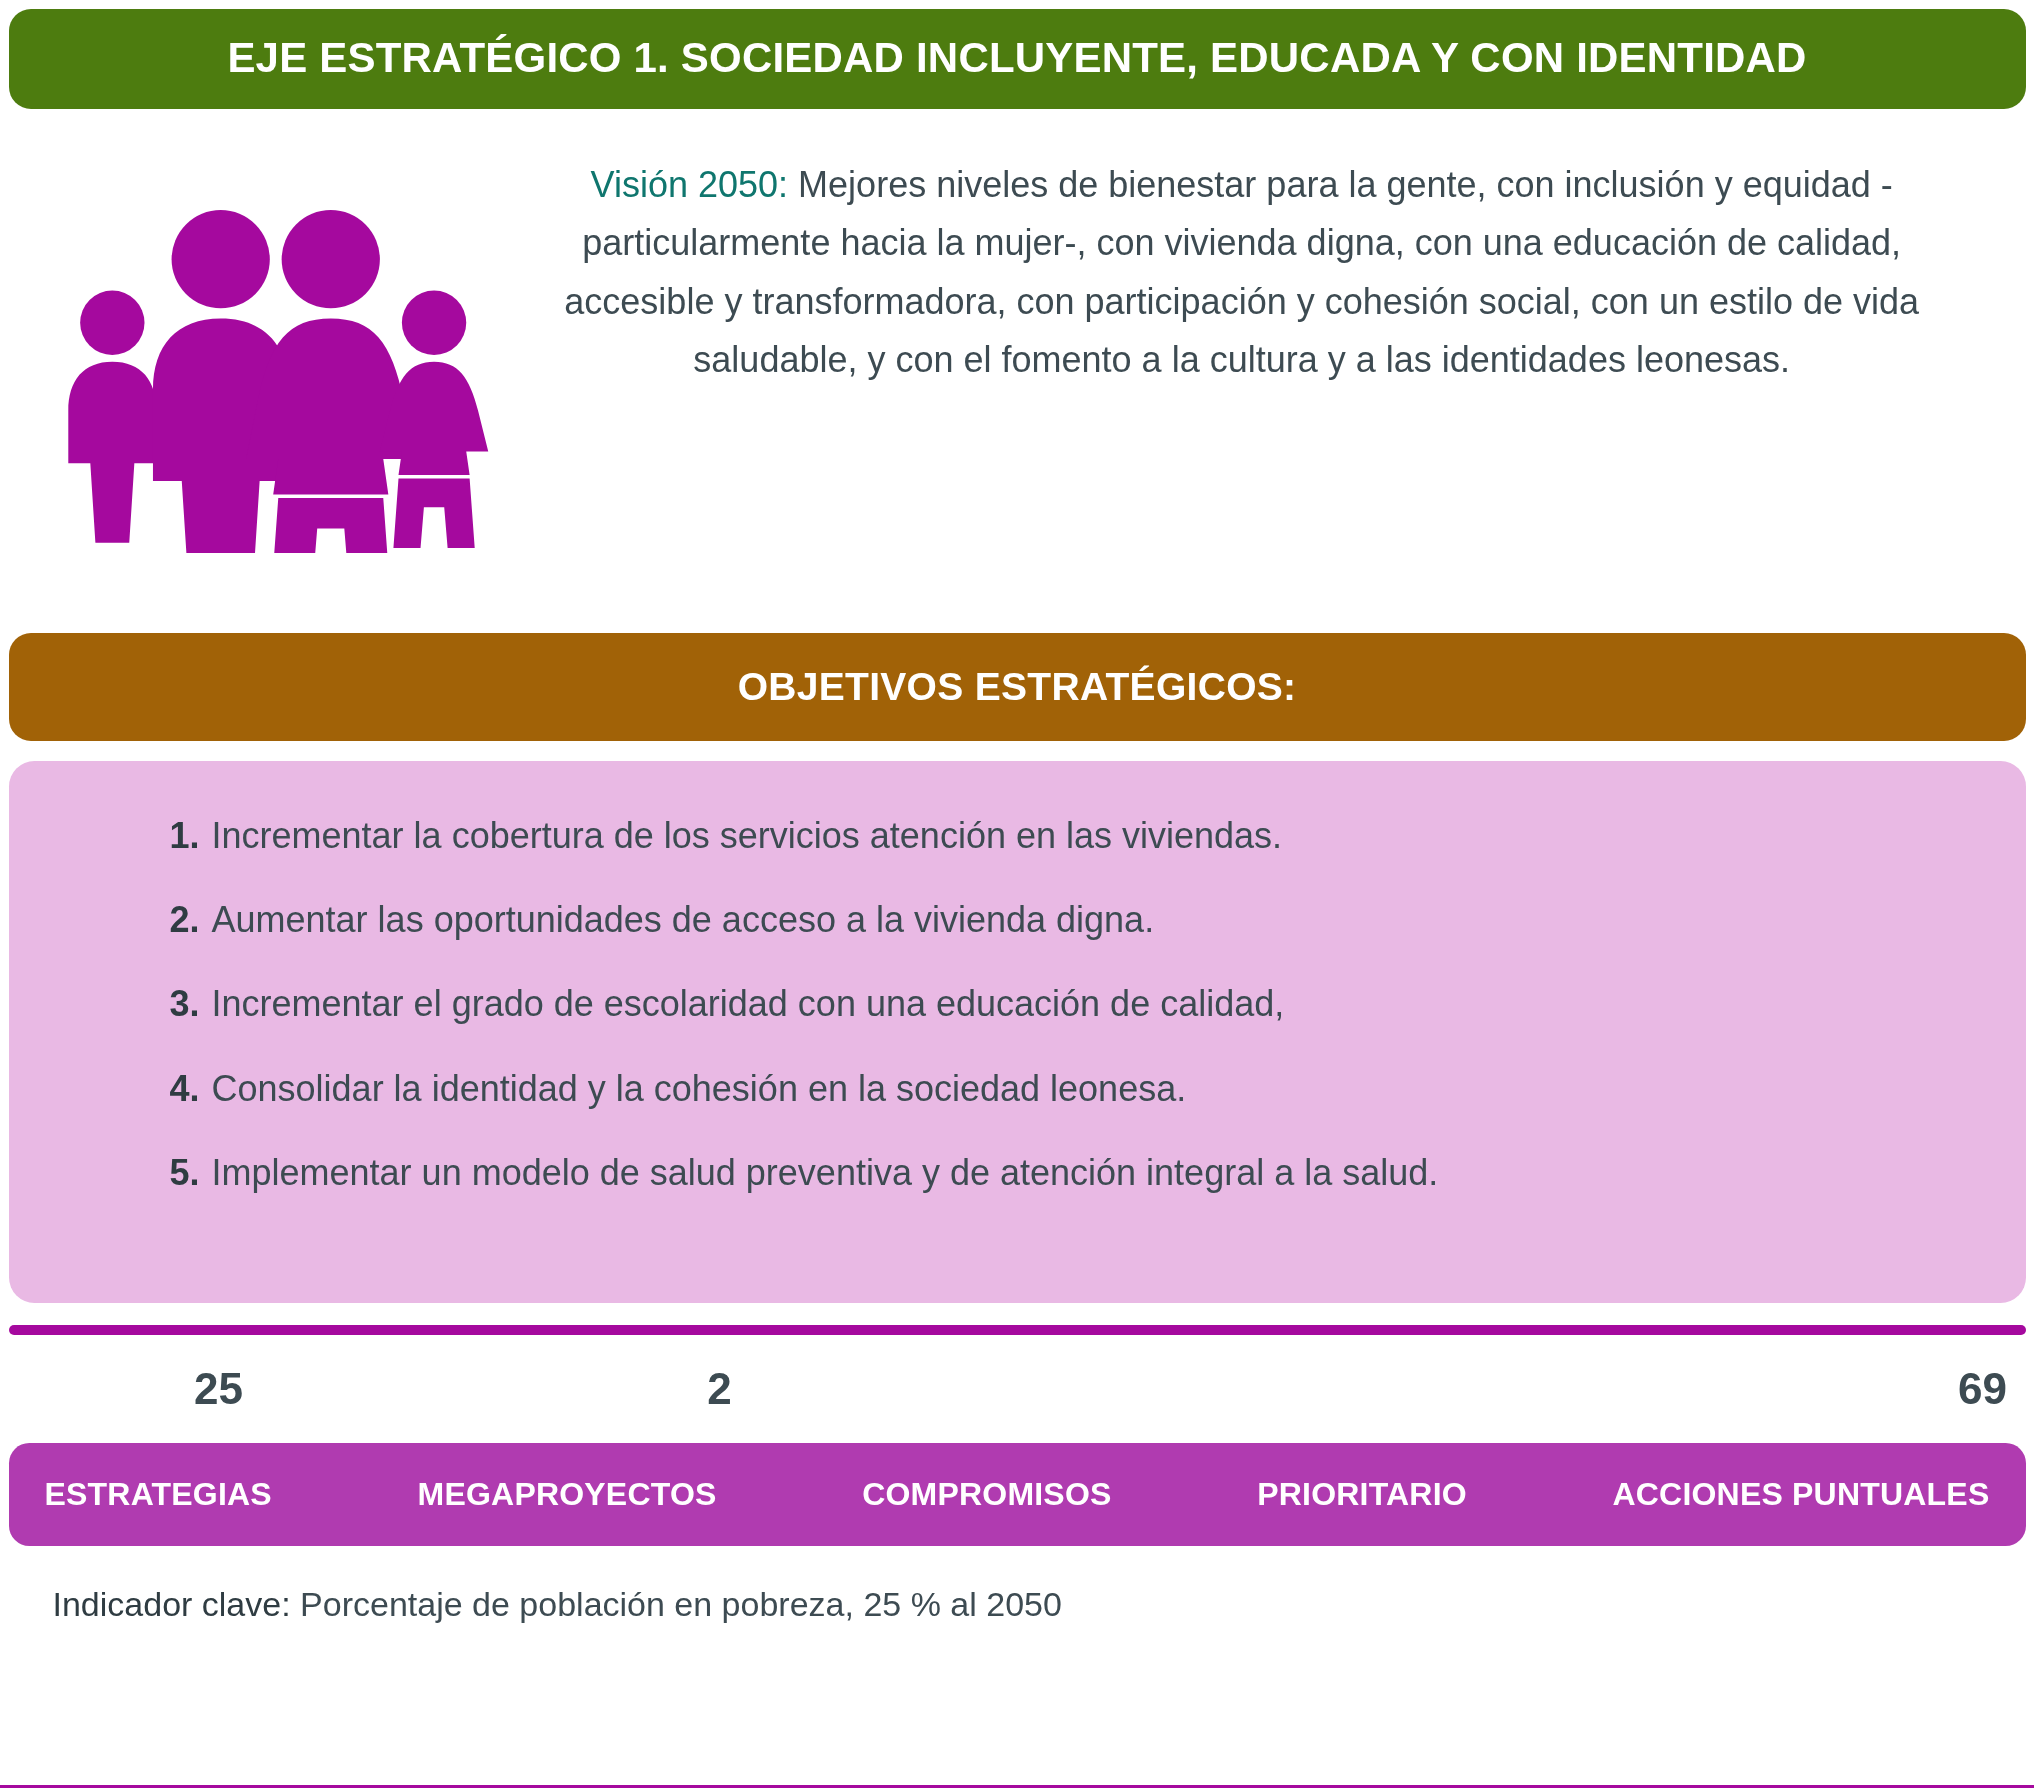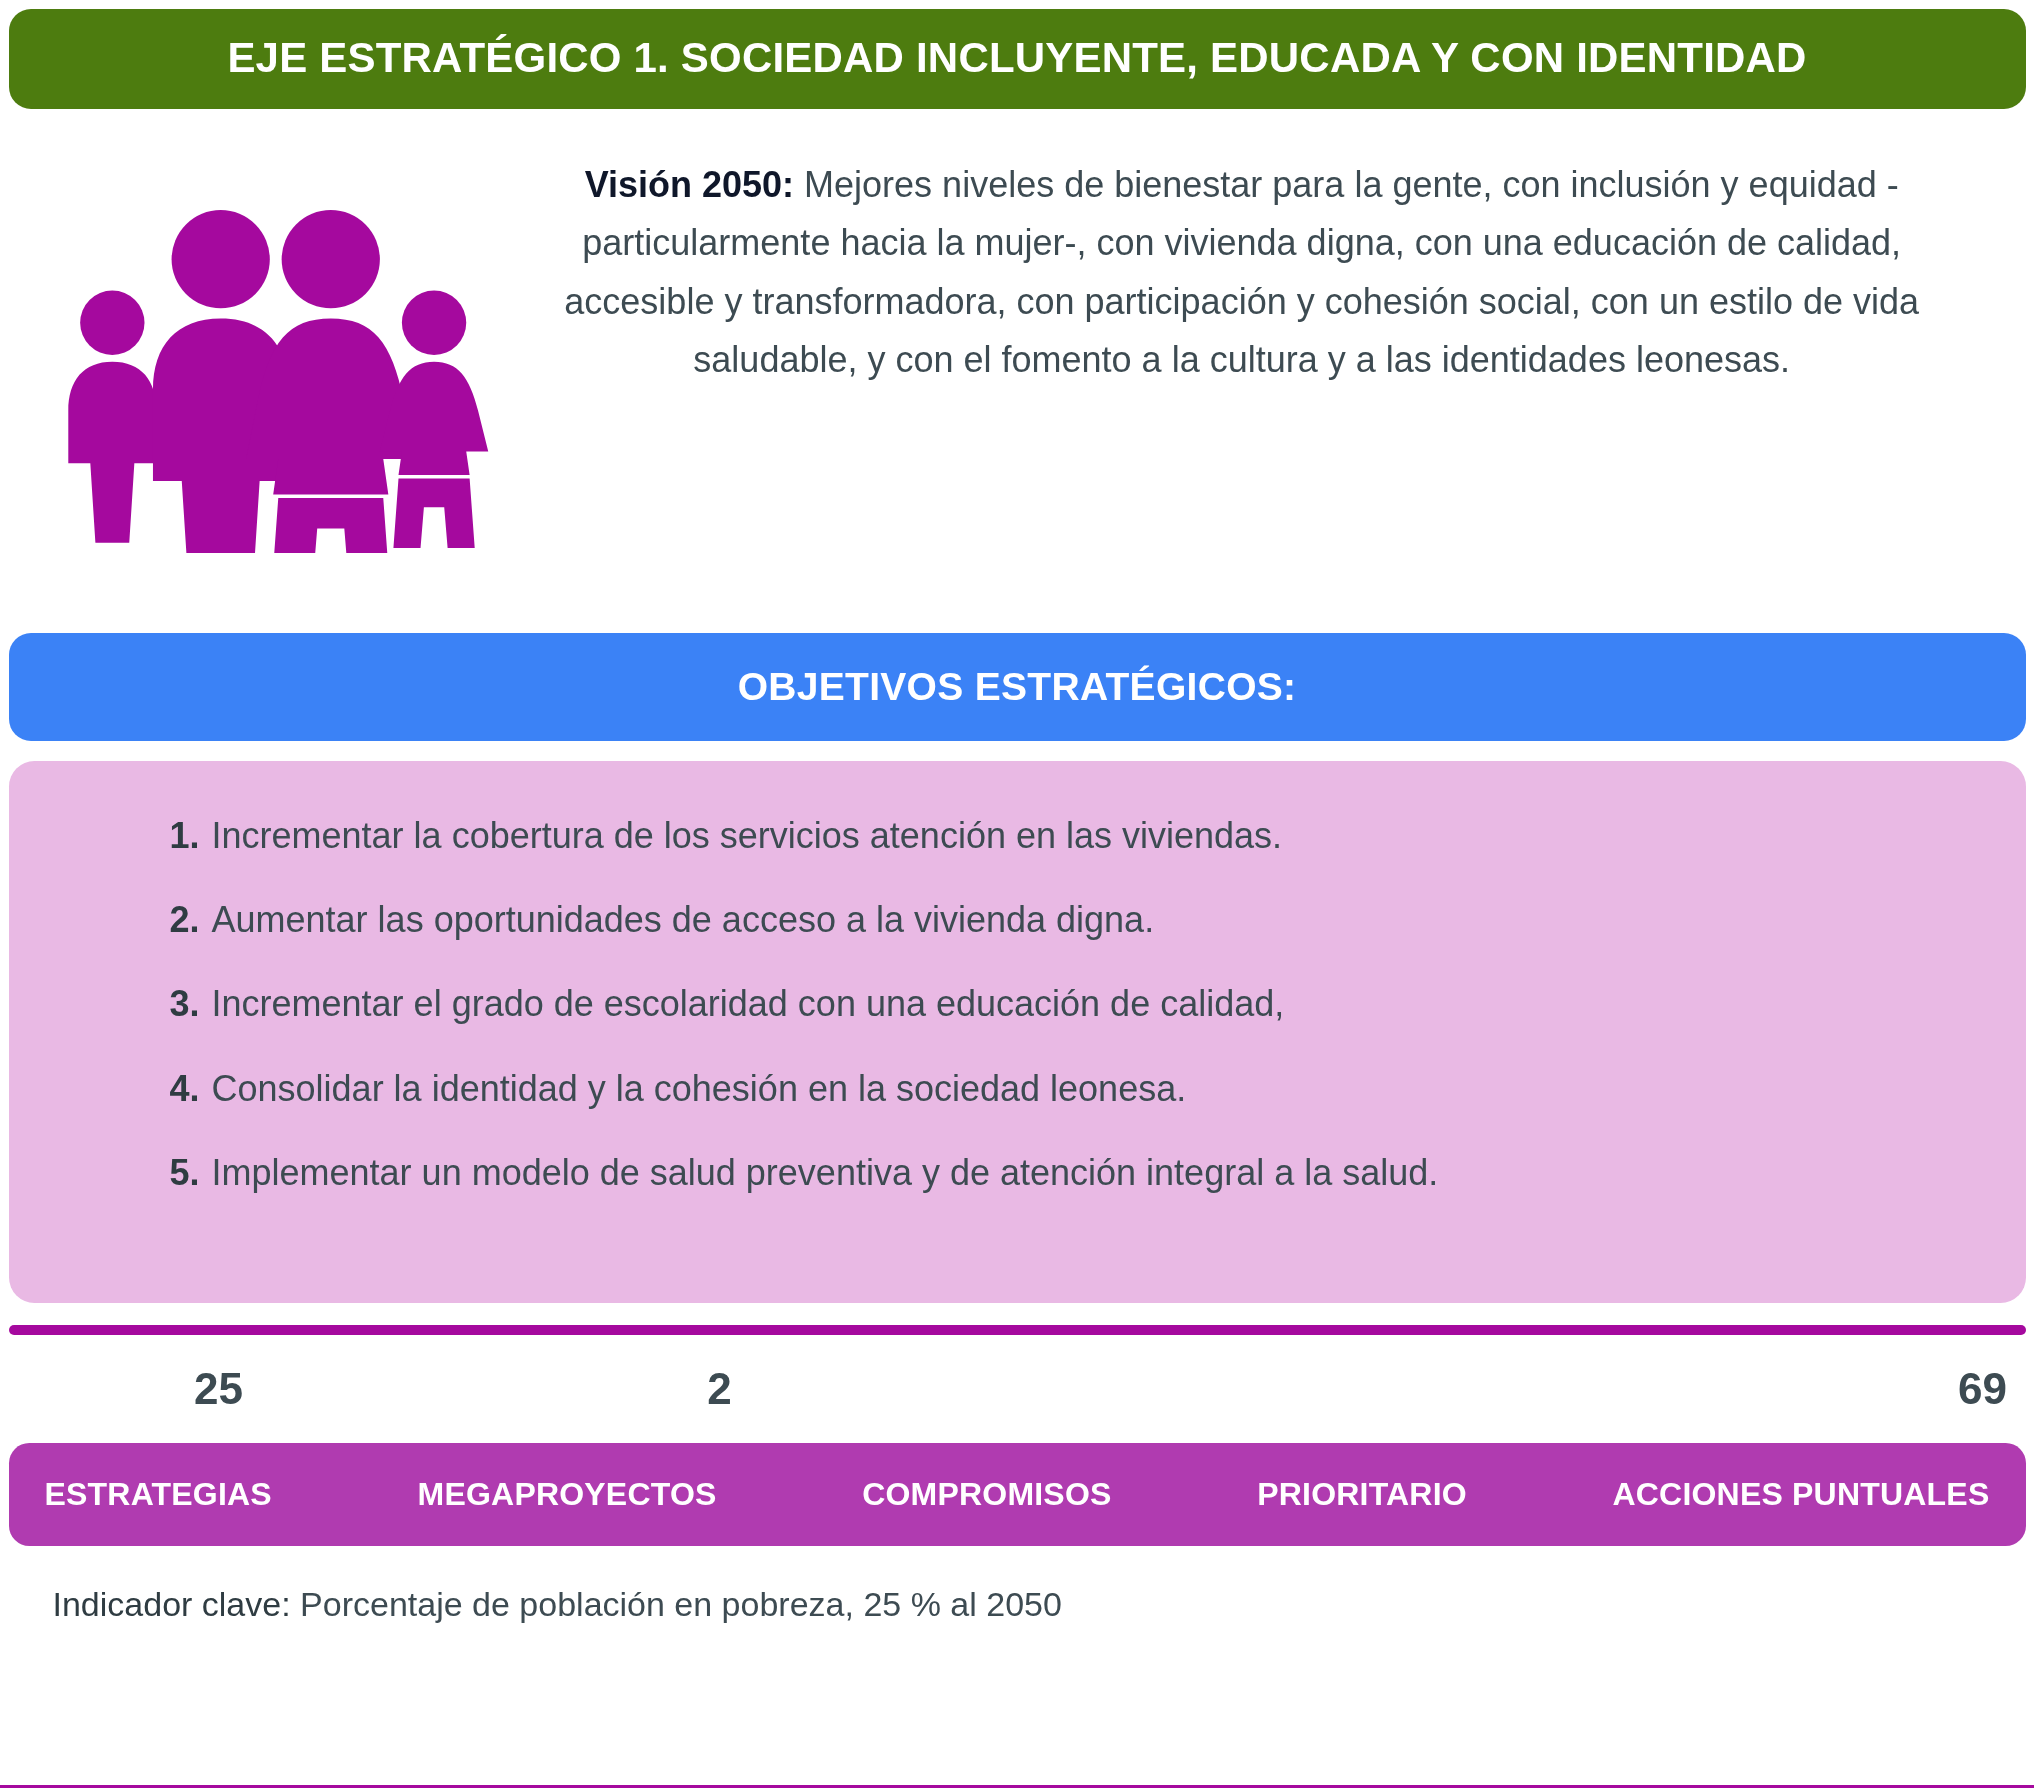--- a/index.html
+++ b/index.html
@@ -65,28 +65,28 @@
     flex: 1 1 auto;
     font-size: 36px;
     line-height: 1.62;
     text-align: center;
     color: #3d4b52;
     padding-right: 34px;
     padding-top: 8.5px;
     box-sizing: border-box;
   }
   .vision-text b {
-    font-weight: bold;
-    color: #0f172a;
+    font-weight: normal;
+    color: #0f766e;
   }
 
   
   .objetivos-bar {
     margin-top: 10.2px;
-    background: #3b82f6;
+    background: #a16207;
     border-radius: 22px;
     height: 108px;
     display: flex;
     align-items: center;
     justify-content: center;
   }
   .objetivos-bar .obj-text {
     color: #ffffff;
     font-size: 39px;
     font-weight: bold;

